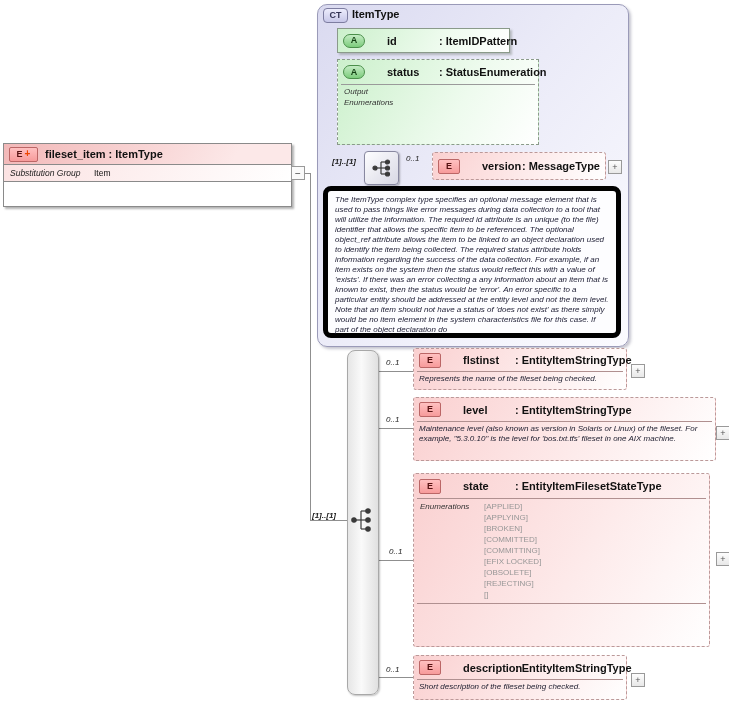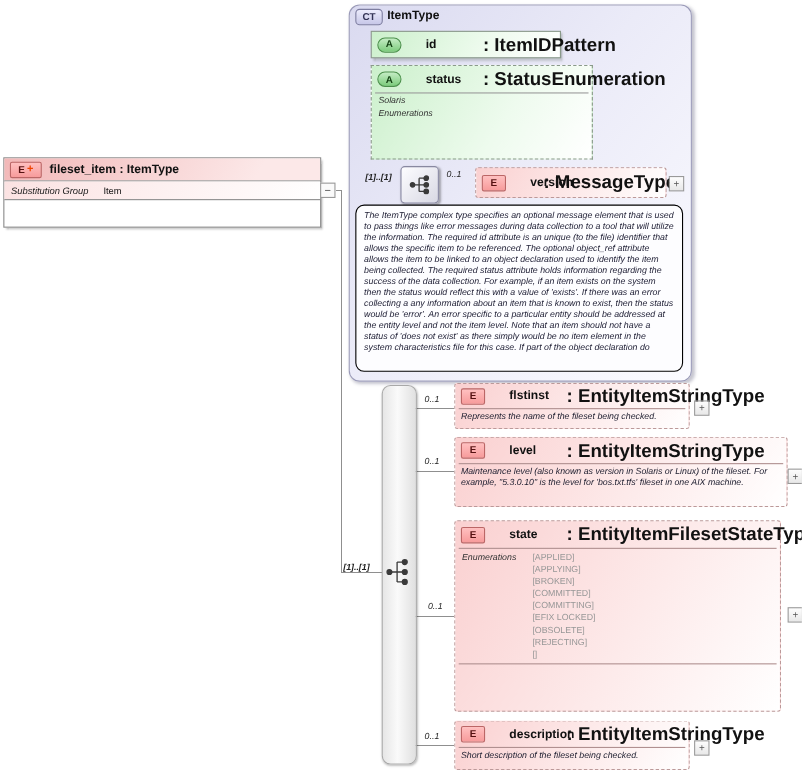--- a/index.html
+++ b/index.html
@@ -24,40 +24,40 @@
   .ct-box{left:317px;top:4px;width:310px;height:341px;border:1px solid #9a9ab8;border-radius:10px;
     background:linear-gradient(130deg,#dadaf0 0%,#ebebf8 45%,#fbfbff 100%);
     box-shadow:2px 2px 3px rgba(110,110,135,.4);}
   .attr-box{background:linear-gradient(120deg,#ccf0cc 0%,#eefbee 60%,#ffffff 100%);}
   .attr-solid{border:1px solid #8a9a8a;box-shadow:2px 2px 2px rgba(90,100,90,.35);}
   .attr-dashed{border:1px dashed #8a9a8a;}
   .elem-box{background:linear-gradient(120deg,#fad0d0 0%,#fdeaea 55%,#ffffff 100%);
     border:1px dashed #bb9999;border-radius:3px;}
   .node-header{display:flex;align-items:center;padding:0 5px;gap:0;}
   .node-name{font-weight:bold;font-size:11px;margin-left:22px;min-width:52px;white-space:nowrap;}
-  .node-type{font-weight:bold;font-size:17px;white-space:nowrap;}
+  .node-type{font-weight:bold;font-size:11px;white-space:nowrap;}
   .sep{border-top:1px solid #9a9a9a;margin:0 3px;}
   .sep-pink{border-top:1px solid #b09090;margin:0 3px;}
   .doc{font-style:italic;font-size:8px;line-height:10px;color:#222233;padding:2px 5px;}
   .facet{display:flex;font-size:8px;line-height:11px;padding:1px 6px;}
   .facet-labels{width:64px;font-style:italic;color:#333;flex:none;}
   .facet-values{color:#111;}
   .facet-values .dim{color:#979797;}
   .facet-values .strong{font-weight:bold;}
   
   .card{font-style:italic;font-size:8px;color:#222;white-space:nowrap;}
   .card-b{font-weight:bold;}
   .plus-box{width:12px;height:12px;border:1px solid #999;background:linear-gradient(#fdfdfd,#e8e8e8);
     display:flex;align-items:center;justify-content:center;font-size:9px;color:#555;line-height:1;}
   .seq-btn{width:33px;height:32px;border:1px solid #8888a0;border-radius:4px;
     background:linear-gradient(135deg,#fdfdff,#d8d8e4);box-shadow:1px 1px 2px rgba(0,0,0,.3);
     display:flex;align-items:center;justify-content:center;}
   .model-bar{left:347px;top:350px;width:30px;height:343px;border:1px solid #a8a8a8;border-radius:8px;
     background:linear-gradient(90deg,#e6e6e6,#fafafa 45%,#e0e0e0);box-shadow:1px 1px 2px rgba(0,0,0,.25);}
-  .ann-box{left:323px;top:186px;width:298px;height:152px;background:#fdfdff;border:1px solid #000000;
+  .ann-box{left:323px;top:186px;width:298px;height:152px;background:#fdfdff;border:5px solid #000000;
     border-radius:8px;padding:4px 7px;box-sizing:border-box;font-style:italic;font-size:8px;
     line-height:10px;color:#222238;}
   .fileset-box{left:3px;top:143px;width:287px;height:62px;border:1px solid #8a8a8a;background:#fff;
     box-shadow:2px 2px 2px rgba(0,0,0,.3);display:flex;flex-direction:column;}
   .fileset-header{height:20px;flex:none;display:flex;align-items:center;padding:0 5px;
     background:linear-gradient(120deg,#f2b8b8,#fce8e8 80%);border-bottom:1px solid #8a8a8a;}
   .fileset-title{font-weight:bold;font-size:11px;margin-left:7px;}
   .fileset-row{height:16px;flex:none;display:flex;align-items:center;padding:0 6px;
     background:linear-gradient(120deg,#fbe2e2,#ffffff);border-bottom:1px solid #8a8a8a;font-size:8.5px;}
   .fileset-row .lbl{font-style:italic;color:#222;width:84px;flex:none;}
@@ -100,21 +100,21 @@
 
   <div class="abs attr-box attr-dashed" style="left:337px;top:59px;width:202px;height:86px;box-sizing:border-box;">
     <div class="node-header" style="height:24px;">
       <span class="badge a-badge">A</span>
       <span class="node-name">status</span>
       <span class="node-type">: StatusEnumeration</span>
     </div>
     <div class="sep"></div>
     <div class="facet">
       <div class="facet-labels">
-        <div>Solaris</div>
+        <div>Output</div>
         <div>Enumerations</div>
       </div>
     </div>
   </div>
 
   <div class="abs card card-b" style="left:332px;top:157px;">[1]..[1]</div>
   <div class="abs seq-btn" style="left:364px;top:151px;">
     <svg width="20" height="18" viewBox="0 0 20 18">
       <g stroke="#3a3a3a" stroke-width="1.2" fill="#3a3a3a">
         <line x1="3" y1="9" x2="9" y2="9"></line>

